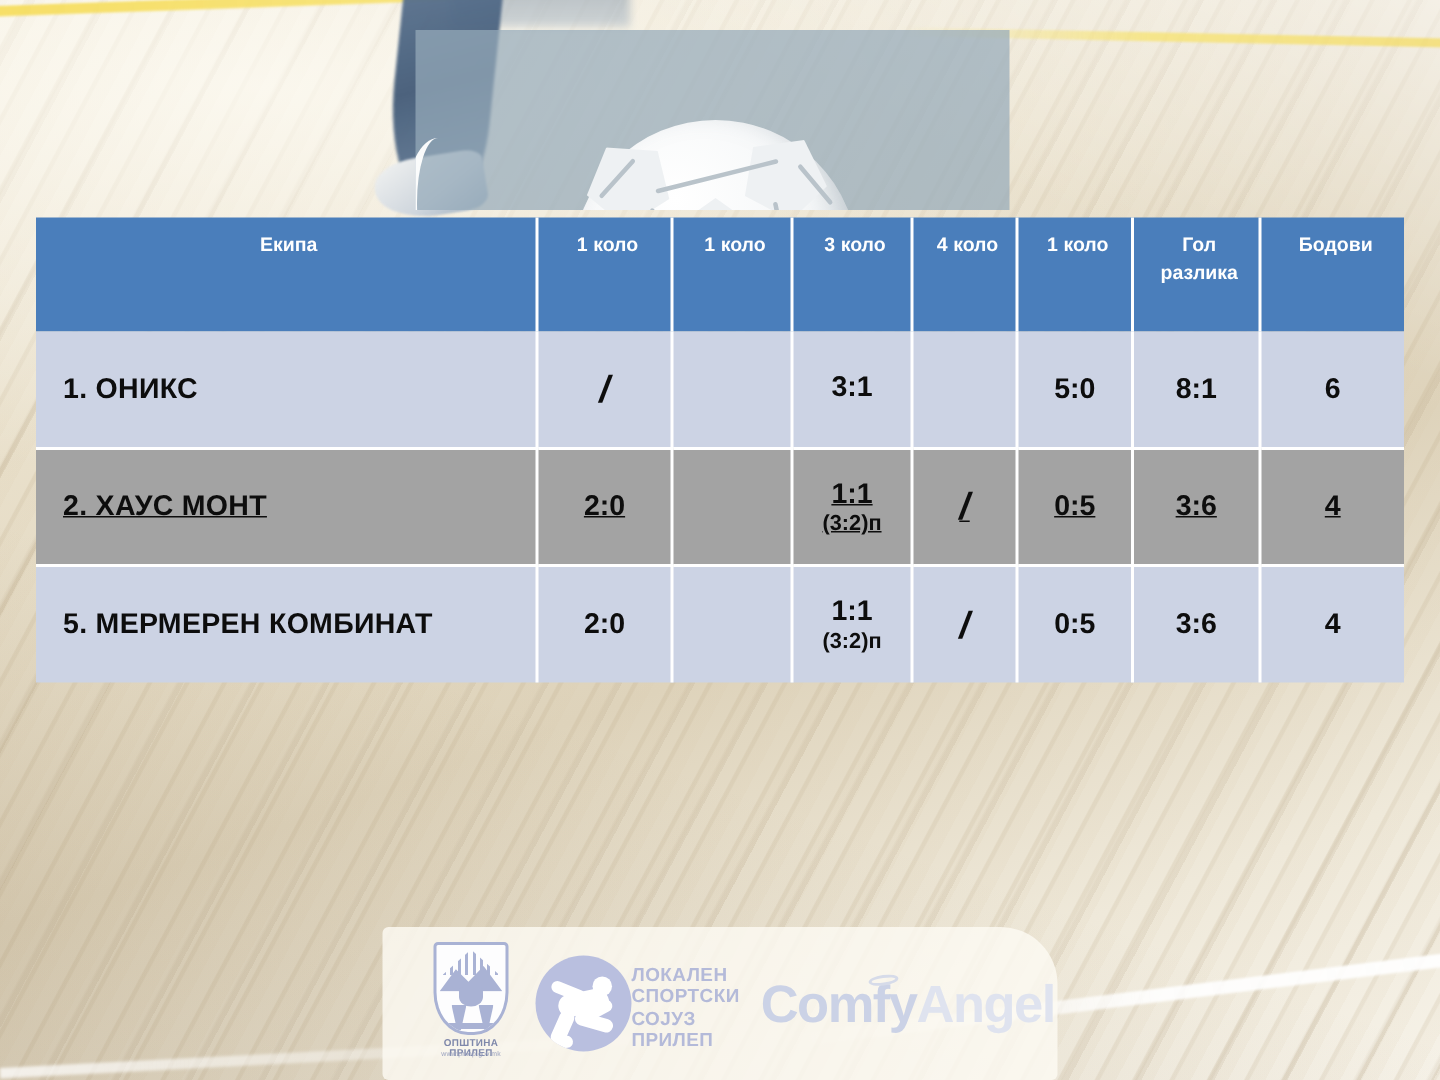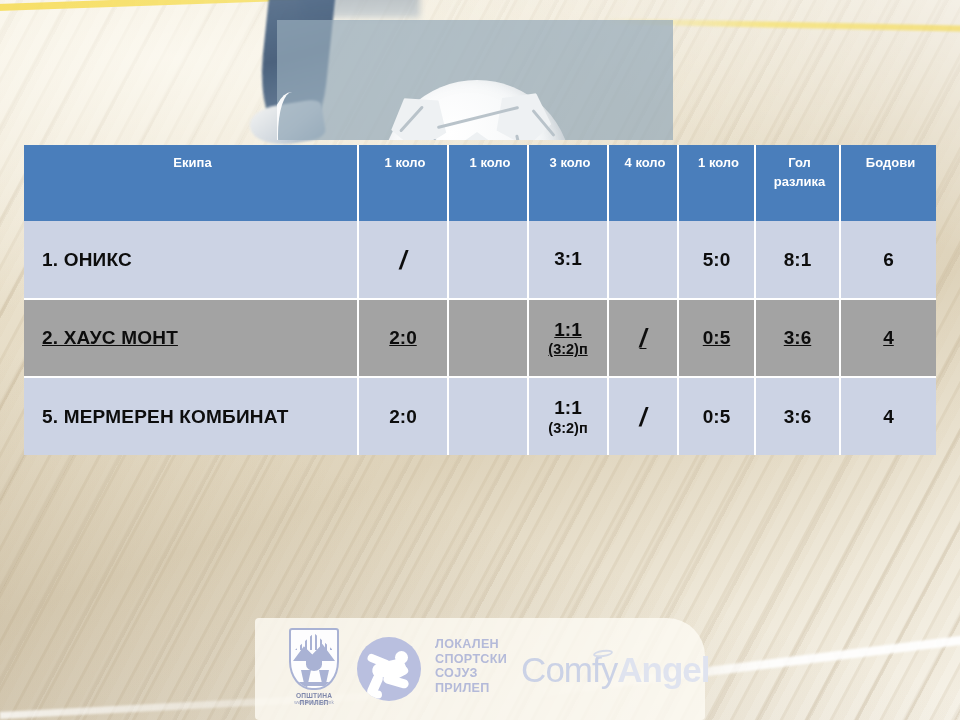--- a/index.html
+++ b/index.html
@@ -258,21 +258,21 @@
   }
   .crest-caption {
     position:absolute; left:0; top:68px; width:66px; text-align:center;
     font-size:6.6px; font-weight:bold; color:#7f88ab; letter-spacing:0.2px;
   }
   .crest-url {
     position:absolute; left:0; top:76px; width:66px; text-align:center;
     font-size:4.6px; color:#9aa2bf; letter-spacing:0.1px;
   }
 
-  .logo-lss { display:flex; align-items:flex-start; gap:14px; flex:none; }
+  .logo-lss { display:flex; align-items:flex-end; gap:0; flex:none; }
   .runner-disc {
     position:relative; width:64px; height:64px; border-radius:50%;
     background:#b9bfdf; flex:none; overflow:hidden;
   }
   .runner-head { position:absolute; left:38px; top:14px; width:13px; height:13px; border-radius:50%; background:#fff; }
   .runner-torso {
     position:absolute; left:15px; top:24px; width:34px; height:15px;
     background:#fff; border-radius:10px 12px 6px 10px; transform:rotate(-12deg);
   }
   .runner-arm1 {
@@ -297,21 +297,21 @@
   }
   .lss-text { font-size:12.6px; font-weight:bold; color:#b4bad9; line-height:1.16; letter-spacing:0.3px; }
 
   .logo-comfy {
     flex:none; position:relative;
     font-size:35px; line-height:1;
     letter-spacing:-1px;
     white-space:nowrap;
     margin-left:4px;
   }
-  .comfy-a { color:#cbd2e6; font-weight:normal; font-family:"Liberation Sans", sans-serif; }
+  .comfy-a { color:#cbd2e6; font-weight:bold; font-family:"Liberation Sans", sans-serif; }
   .comfy-b { color:#dfe3ef; font-weight:bold; font-family:"Liberation Sans", sans-serif; }
   .halo {
     position:absolute; left:72px; top:-2px; width:20px; height:7px;
     border:2.2px solid #d6dbe9; border-radius:50%;
     transform:rotate(-8deg);
   }
 </style>
 </head>
 <body>
 

